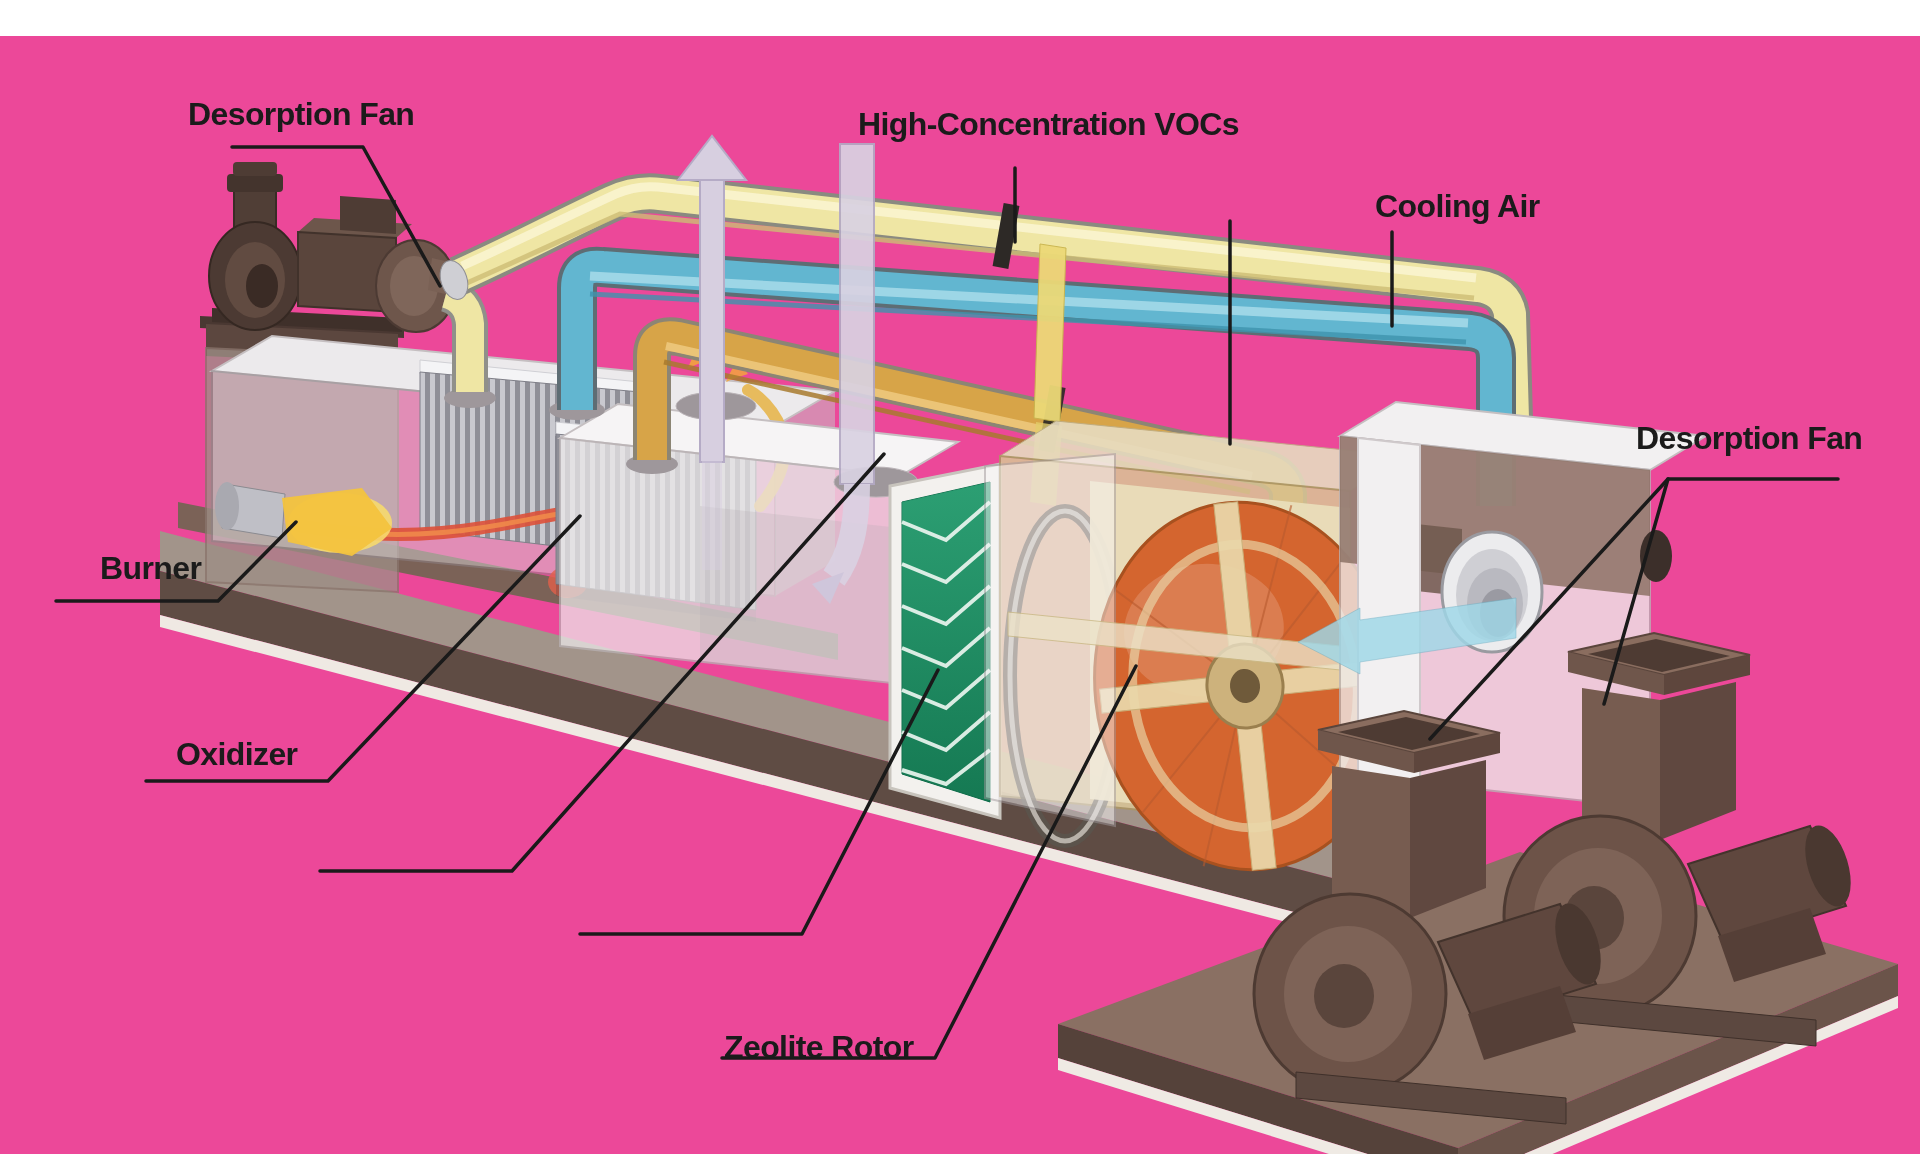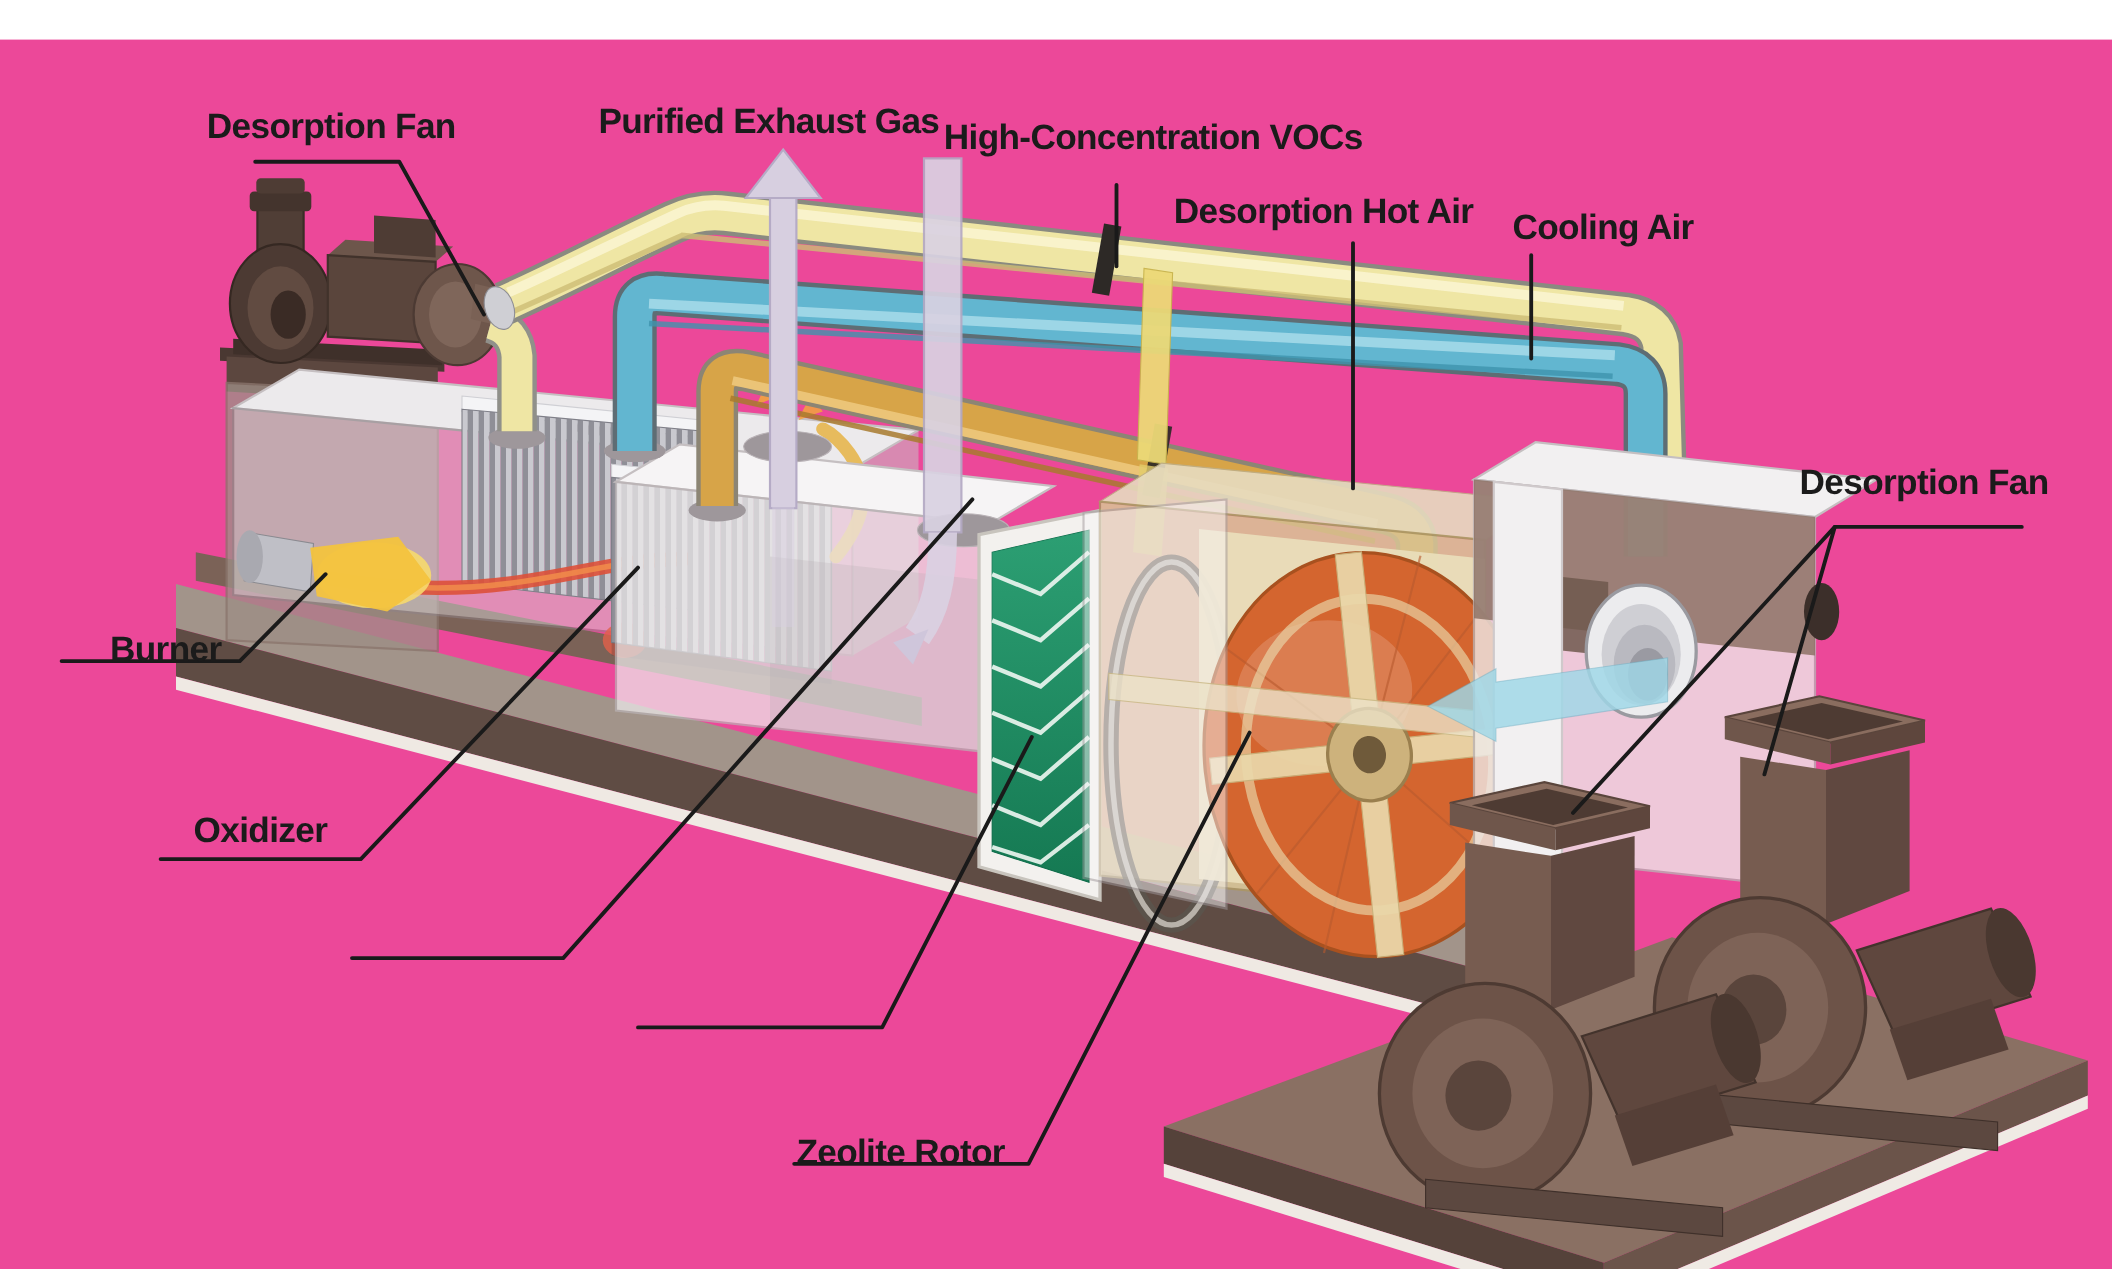--- a/index.html
+++ b/index.html
@@ -236,21 +236,19 @@
     <path d="M1668,443 L1604,668"></path>
     <path d="M56,565 L218,565 L296,486"></path>
     <path d="M146,745 L328,745 L580,480"></path>
     <path d="M320,835 L512,835 L884,418"></path>
     <path d="M580,898 L802,898 L938,634"></path>
     <path d="M722,1022 L935,1022 L1136,630"></path>
   </g>
 </svg>
 
   <div class="lbl" style="left:188px;top:62px">Desorption Fan</div>
-  <div class="lbl" style="left:544px;top:58px">Purified Exhaust Gas</div>
   <div class="lbl" style="left:858px;top:72px">High-Concentration VOCs</div>
-  <div class="lbl" style="left:1067px;top:140px">Desorption Hot Air</div>
   <div class="lbl" style="left:1375px;top:154px">Cooling Air</div>
   <div class="lbl" style="left:1636px;top:386px">Desorption Fan</div>
-  <div class="lbl" style="left:100px;top:538px">Burner</div>
+  <div class="lbl" style="left:100px;top:516px">Burner</div>
   <div class="lbl" style="left:176px;top:702px">Oxidizer</div>
   <div class="lbl" style="left:724px;top:995px">Zeolite Rotor</div>
 </div>
 
 </body></html>

